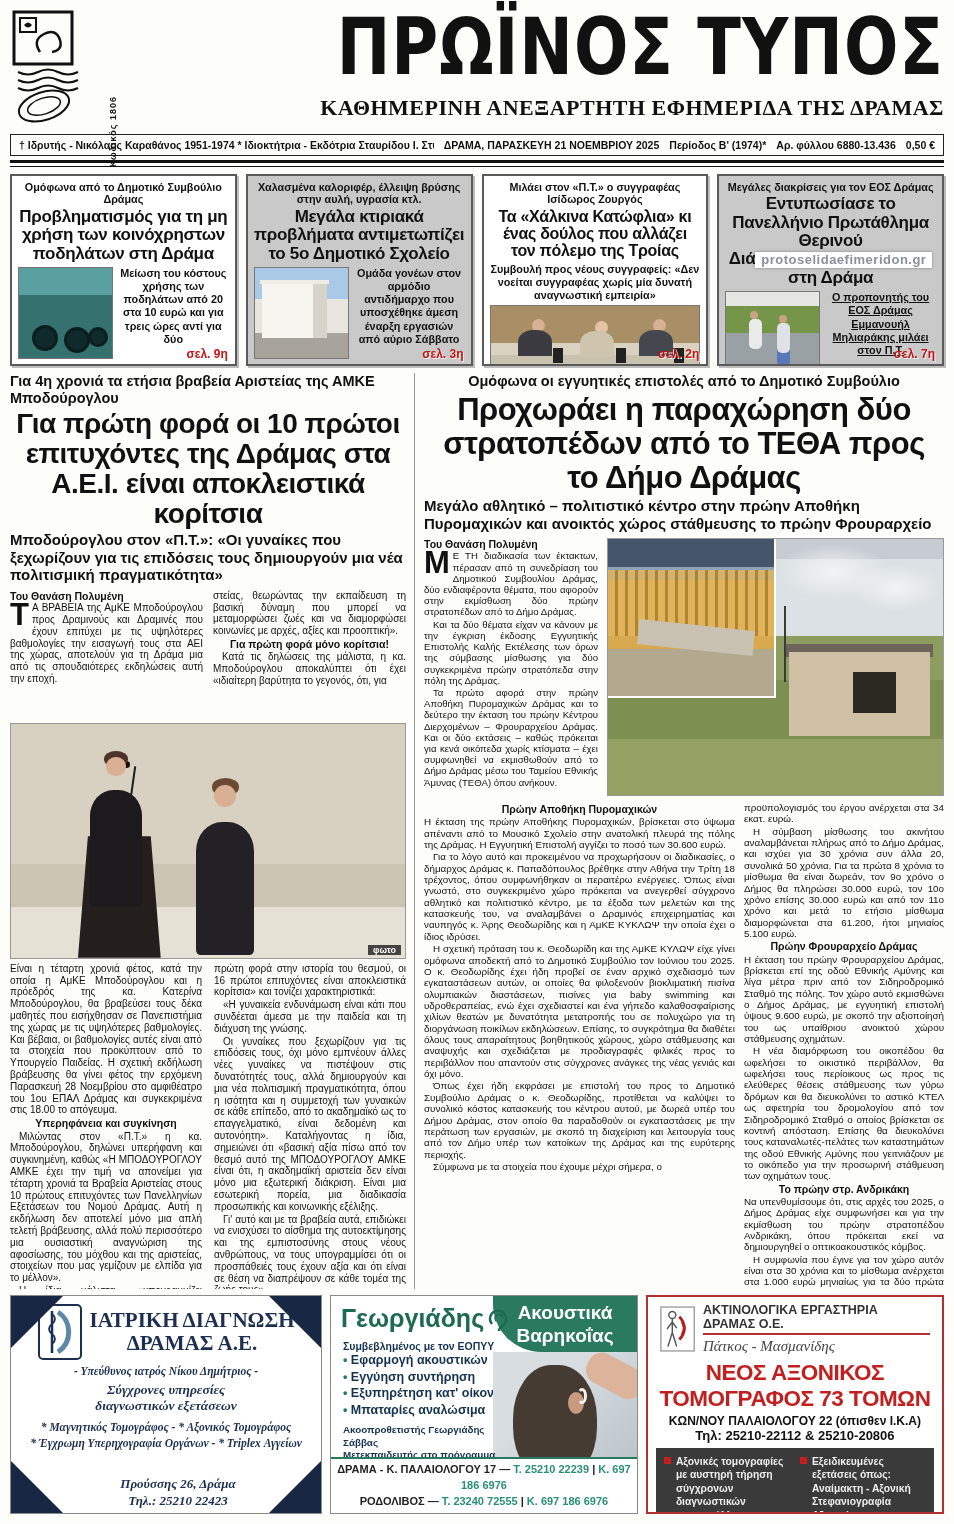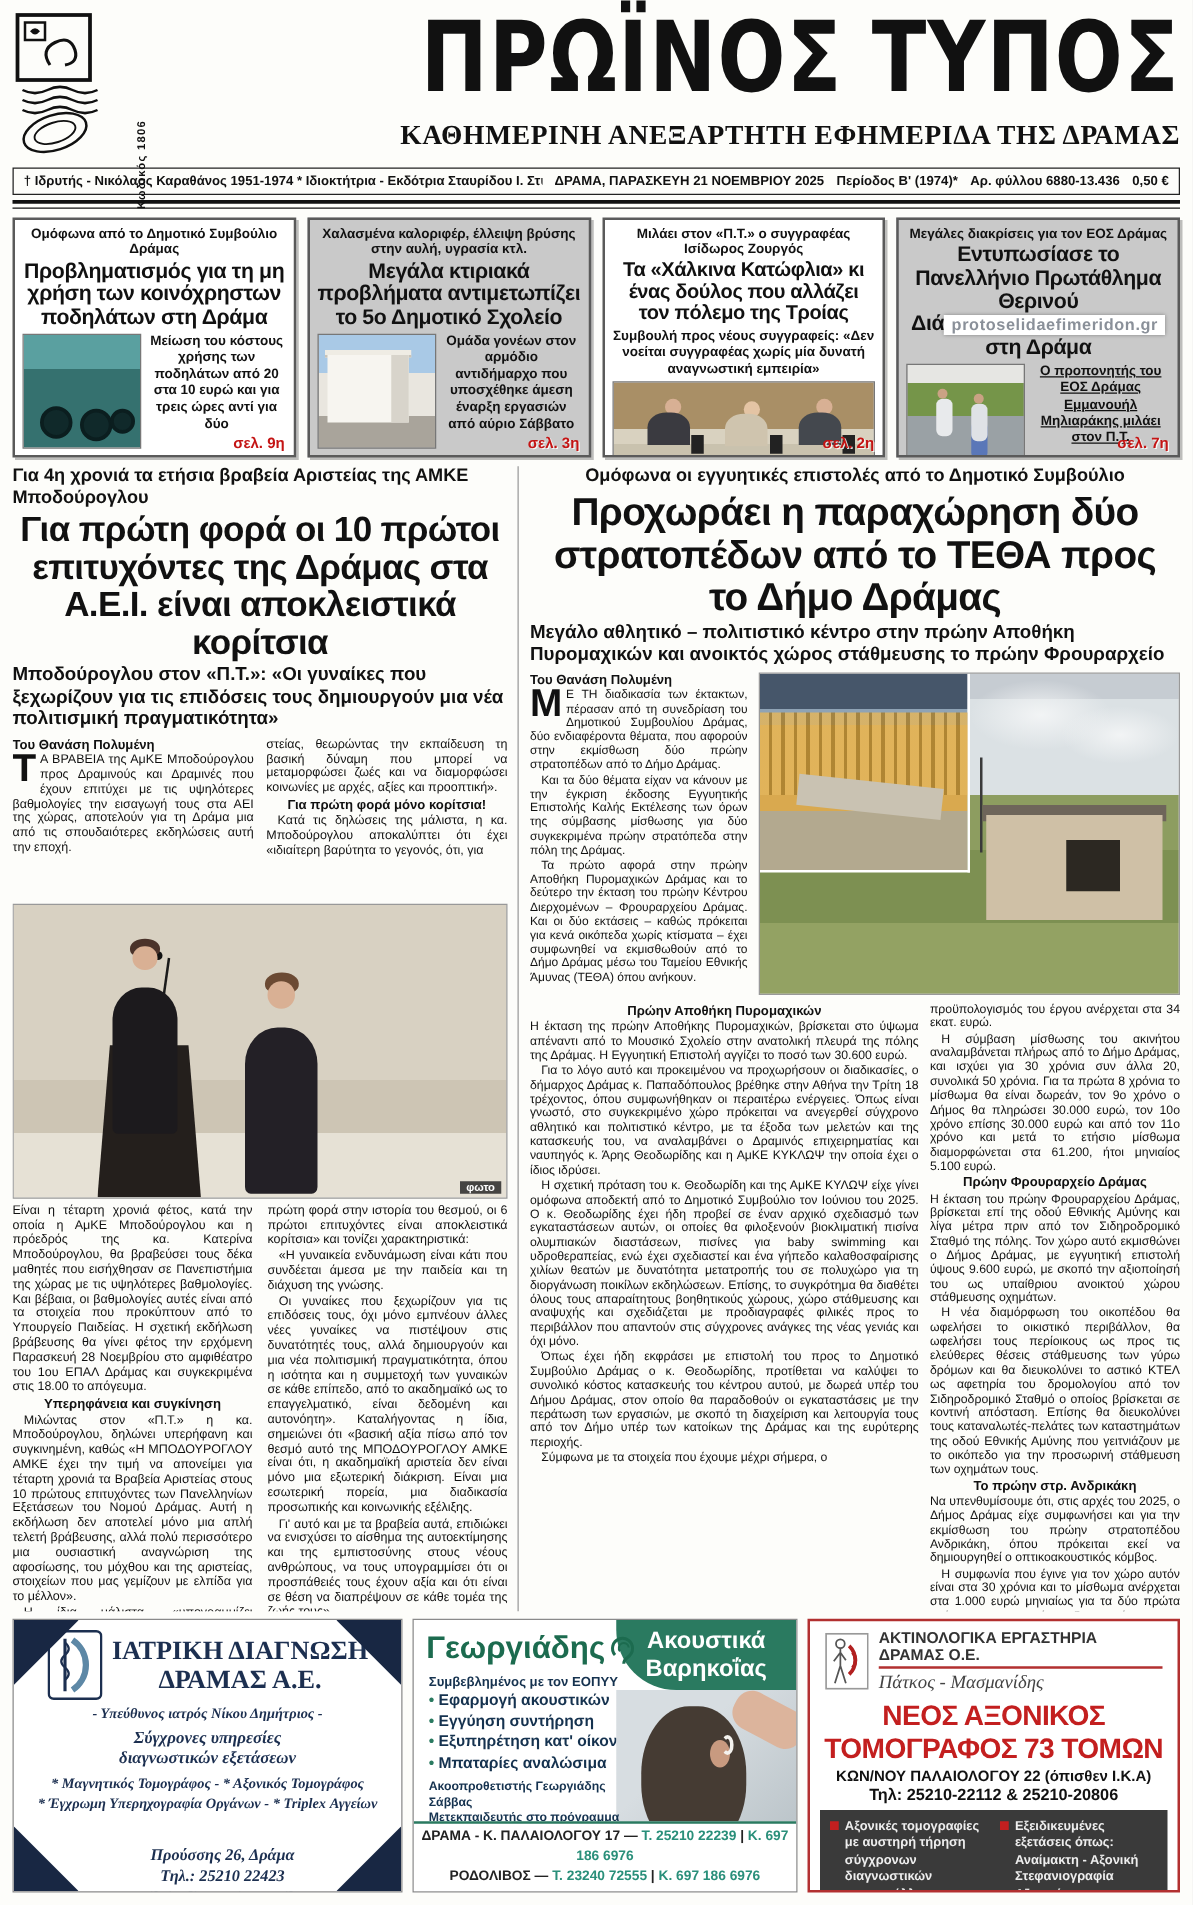--- a/index.html
+++ b/index.html
@@ -288,21 +288,21 @@
       </div>
 
       <div class="cols2 bot-cols">
         <div class="col body">
           <p class="noind">Είναι η τέταρτη χρονιά φέτος, κατά την οποία η ΑμΚΕ Μποδούρογλου και η πρόεδρός της κα. Κατερίνα Μποδούρογλου, θα βραβεύσει τους δέκα μαθητές που εισήχθησαν σε Πανεπιστήμια της χώρας με τις υψηλότερες βαθμολογίες. Και βέβαια, οι βαθμολογίες αυτές είναι από τα στοιχεία που προκύπτουν από το Υπουργείο Παιδείας. Η σχετική εκδήλωση βράβευσης θα γίνει φέτος την ερχόμενη Παρασκευή 28 Νοεμβρίου στο αμφιθέατρο του 1ου ΕΠΑΛ Δράμας και συγκεκριμένα στις 18.00 το απόγευμα.</p>
           <div class="cross">Υπερηφάνεια και συγκίνηση</div>
           <p>Μιλώντας στον «Π.Τ.» η κα. Μποδούρογλου, δηλώνει υπερήφανη και συγκινημένη, καθώς «Η ΜΠΟΔΟΥΡΟΓΛΟΥ ΑΜΚΕ έχει την τιμή να απονείμει για τέταρτη χρονιά τα Βραβεία Αριστείας στους 10 πρώτους επιτυχόντες των Πανελληνίων Εξετάσεων του Νομού Δράμας. Αυτή η εκδήλωση δεν αποτελεί μόνο μια απλή τελετή βράβευσης, αλλά πολύ περισσότερο μια ουσιαστική αναγνώριση της αφοσίωσης, του μόχθου και της αριστείας, στοιχείων που μας γεμίζουν με ελπίδα για το μέλλον».</p>
           <p>Η ίδια μάλιστα, «υπογραμμίζει διαχρονικά τη σημασία της ακαδημαϊκής αρι-</p>
         </div>
         <div class="col body">
-          <p class="noind">πρώτη φορά στην ιστορία του θεσμού, οι 6 πρώτοι επιτυχόντες είναι αποκλειστικά κορίτσια» και τονίζει χαρακτηριστικά:</p>
+          <p class="noind">πρώτη φορά στην ιστορία του θεσμού, οι 16 πρώτοι επιτυχόντες είναι αποκλειστικά κορίτσια» και τονίζει χαρακτηριστικά:</p>
           <p>«Η γυναικεία ενδυνάμωση είναι κάτι που συνδέεται άμεσα με την παιδεία και τη διάχυση της γνώσης.</p>
           <p>Οι γυναίκες που ξεχωρίζουν για τις επιδόσεις τους, όχι μόνο εμπνέουν άλλες νέες γυναίκες να πιστέψουν στις δυνατότητές τους, αλλά δημιουργούν και μια νέα πολιτισμική πραγματικότητα, όπου η ισότητα και η συμμετοχή των γυναικών σε κάθε επίπεδο, από το ακαδημαϊκό ως το επαγγελματικό, είναι δεδομένη και αυτονόητη». Καταλήγοντας η ίδια, σημειώνει ότι «βασική αξία πίσω από τον θεσμό αυτό της ΜΠΟΔΟΥΡΟΓΛΟΥ ΑΜΚΕ είναι ότι, η ακαδημαϊκή αριστεία δεν είναι μόνο μια εξωτερική διάκριση. Είναι μια εσωτερική πορεία, μια διαδικασία προσωπικής και κοινωνικής εξέλιξης.</p>
           <p>Γι' αυτό και με τα βραβεία αυτά, επιδιώκει να ενισχύσει το αίσθημα της αυτοεκτίμησης και της εμπιστοσύνης στους νέους ανθρώπους, να τους υπογραμμίσει ότι οι προσπάθειές τους έχουν αξία και ότι είναι σε θέση να διαπρέψουν σε κάθε τομέα της ζωής τους».</p>
 
         </div>
       </div>
     </div>
 
     <div class="art-right">
       <div class="a-kicker center">Ομόφωνα οι εγγυητικές επιστολές από το Δημοτικό Συμβούλιο</div>

